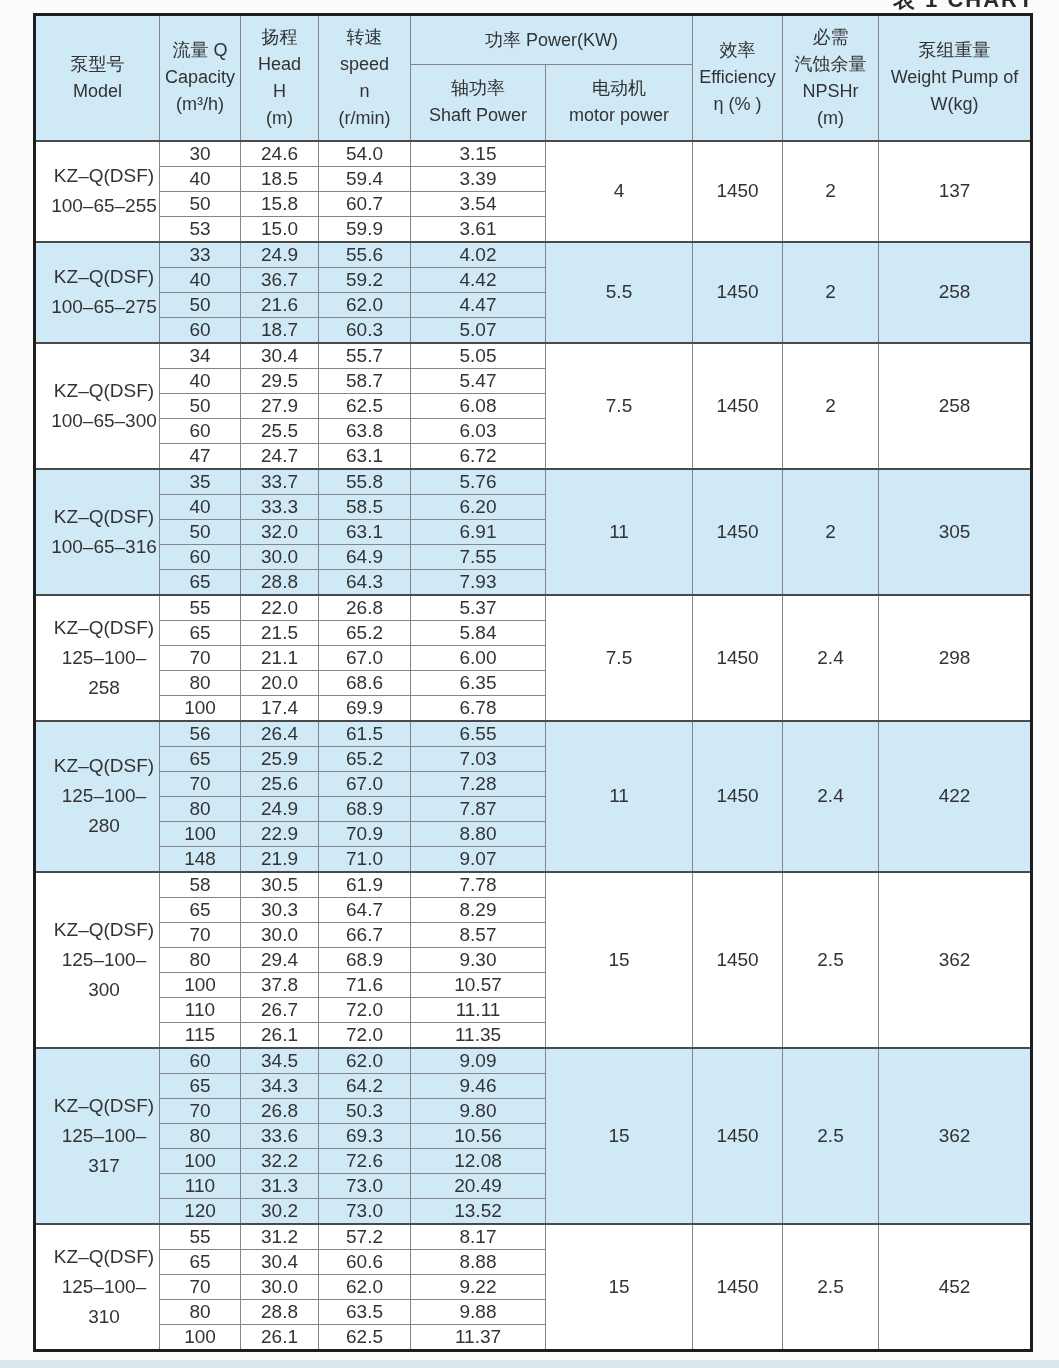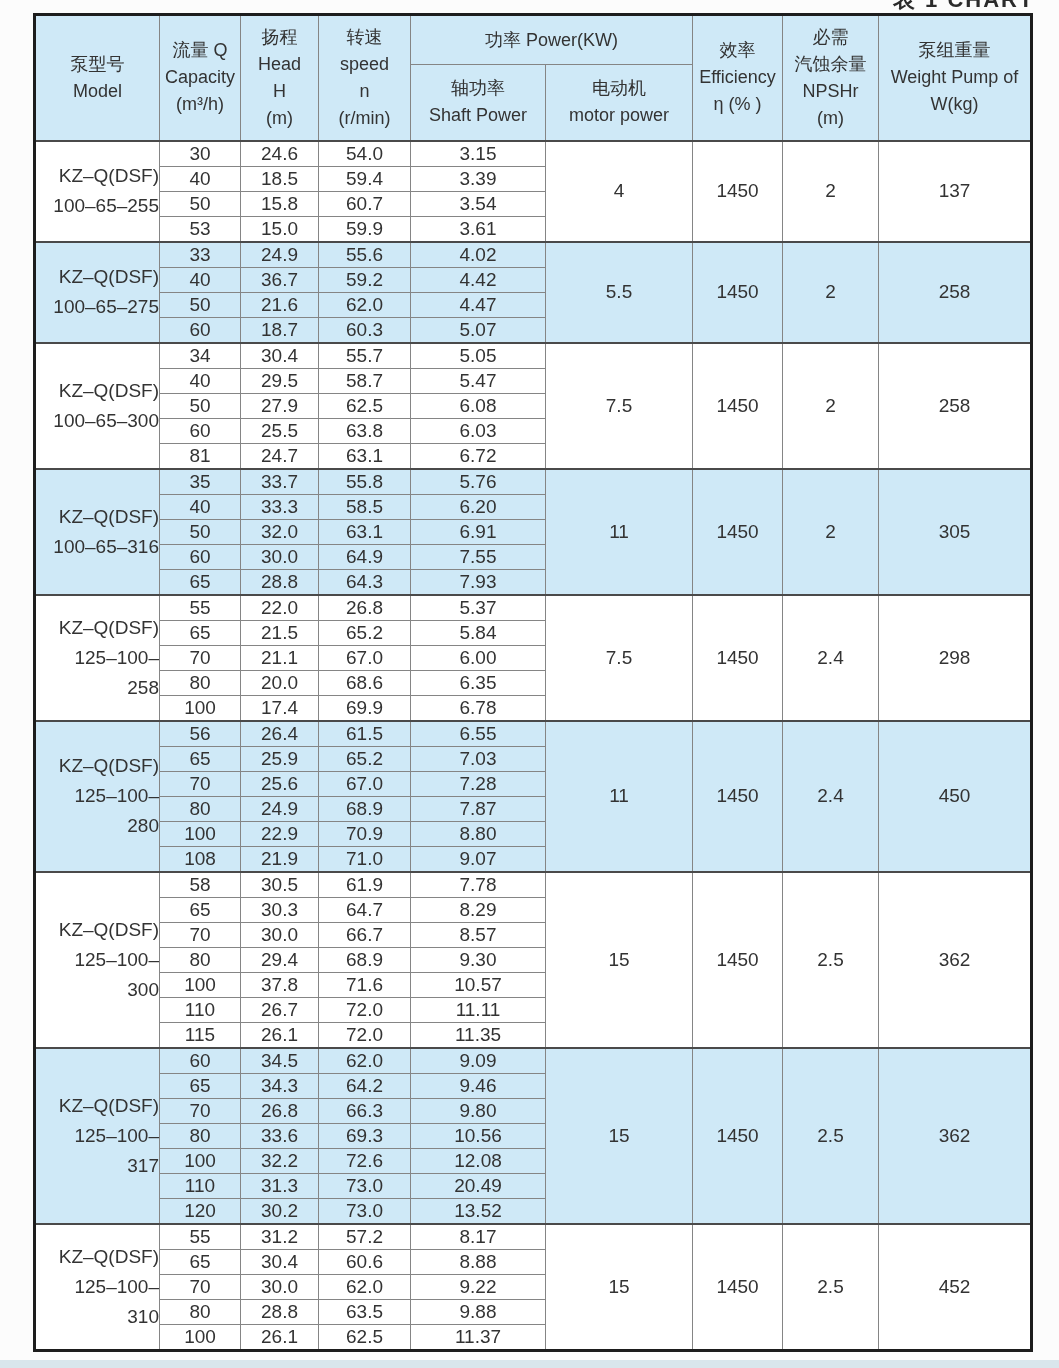--- a/index.html
+++ b/index.html
@@ -48,21 +48,21 @@
   thead tr.hrow2 { height: 76px; }
   tbody td {
     height: 24px;
     font-size: 19px;
     background: #ffffff;
     border-top: 1px solid #a0a0a0;
   }
   tbody tr.shaded td { background: #cfe9f7; }
   tbody tr.group-start td { border-top: 2px solid #4a4a4a; }
   td.model-cell {
-    text-align: right;
+    text-align: center;
     padding-left: 13px;
     font-size: 19px;
     line-height: 30px;
   }
   .footer-strip {
     position: absolute;
     left: 0; right: 0; bottom: 0;
     height: 8px;
     background: #d9e6ec;
   }
@@ -229,21 +229,21 @@
           <td>62.5</td>
           <td>6.08</td>
         </tr>
         <tr>
           <td>60</td>
           <td>25.5</td>
           <td>63.8</td>
           <td>6.03</td>
         </tr>
         <tr>
-          <td>81</td>
+          <td>47</td>
           <td>24.7</td>
           <td>63.1</td>
           <td>6.72</td>
         </tr>
         <tr class="shaded group-start">
           <td rowspan="5" class="model-cell">
             <div>KZ–Q(DSF)</div>
             <div>100–65–316</div>
           </td>
           <td>35</td>
@@ -322,21 +322,21 @@
             <div>KZ–Q(DSF)</div>
             <div>125–100–280</div>
           </td>
           <td>56</td>
           <td>26.4</td>
           <td>61.5</td>
           <td>6.55</td>
           <td rowspan="6">11</td>
           <td rowspan="6">1450</td>
           <td rowspan="6">2.4</td>
-          <td rowspan="6">450</td>
+          <td rowspan="6">422</td>
         </tr>
         <tr class="shaded">
           <td>65</td>
           <td>25.9</td>
           <td>65.2</td>
           <td>7.03</td>
         </tr>
         <tr class="shaded">
           <td>70</td>
           <td>25.6</td>
@@ -349,21 +349,21 @@
           <td>68.9</td>
           <td>7.87</td>
         </tr>
         <tr class="shaded">
           <td>100</td>
           <td>22.9</td>
           <td>70.9</td>
           <td>8.80</td>
         </tr>
         <tr class="shaded">
-          <td>108</td>
+          <td>148</td>
           <td>21.9</td>
           <td>71.0</td>
           <td>9.07</td>
         </tr>
         <tr class="group-start">
           <td rowspan="7" class="model-cell">
             <div>KZ–Q(DSF)</div>
             <div>125–100–300</div>
           </td>
           <td>58</td>
@@ -427,21 +427,21 @@
         </tr>
         <tr class="shaded">
           <td>65</td>
           <td>34.3</td>
           <td>64.2</td>
           <td>9.46</td>
         </tr>
         <tr class="shaded">
           <td>70</td>
           <td>26.8</td>
-          <td>66.3</td>
+          <td>50.3</td>
           <td>9.80</td>
         </tr>
         <tr class="shaded">
           <td>80</td>
           <td>33.6</td>
           <td>69.3</td>
           <td>10.56</td>
         </tr>
         <tr class="shaded">
           <td>100</td>

